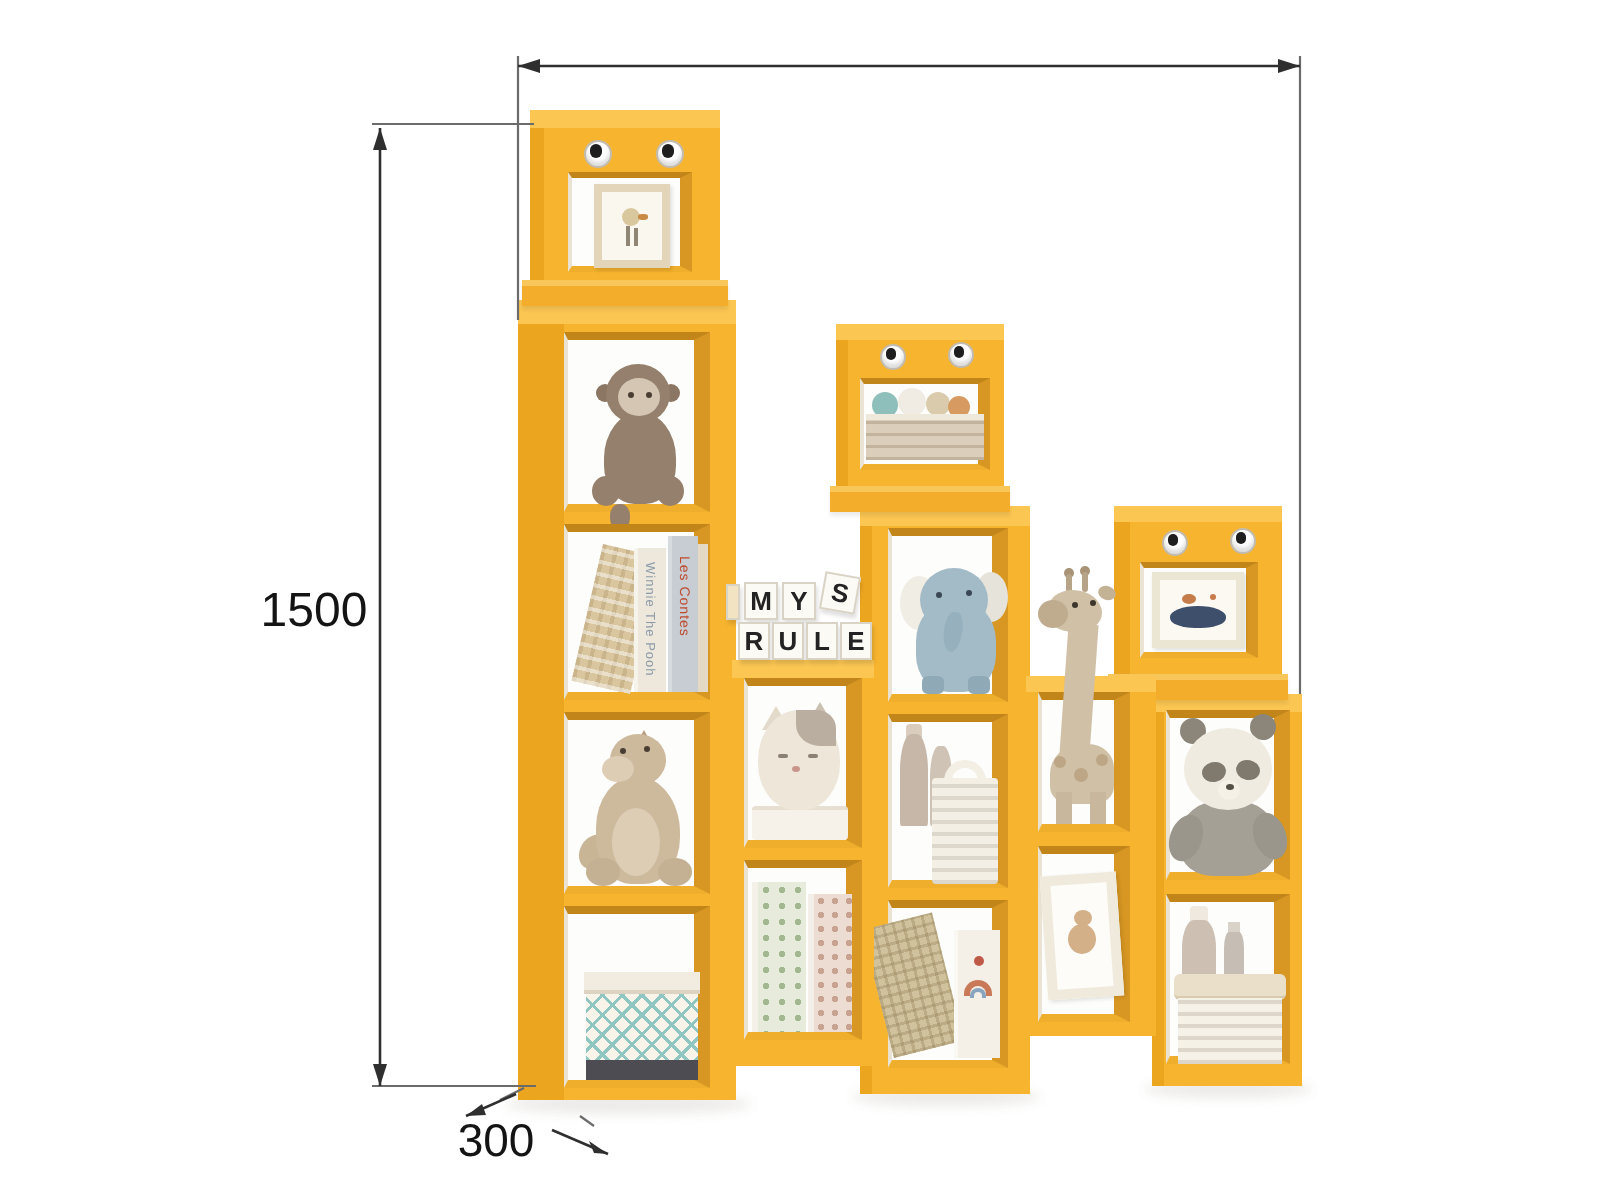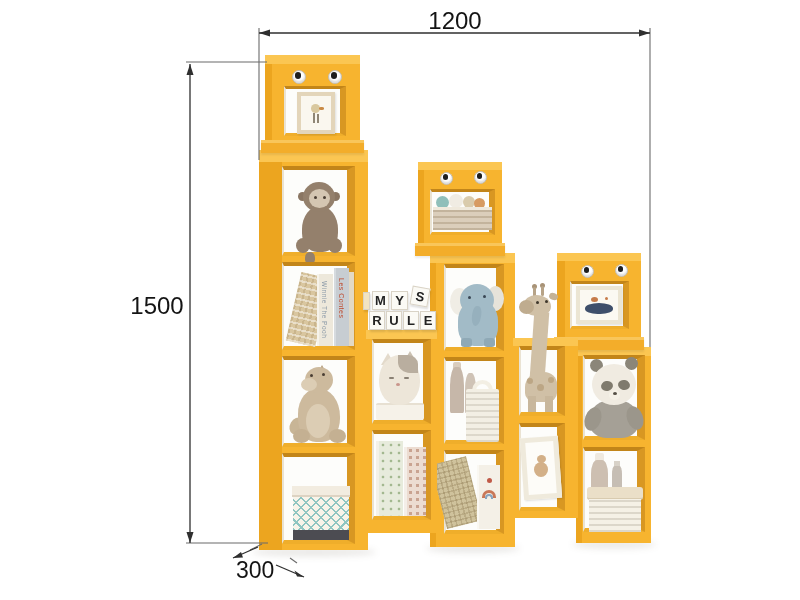--- a/index.html
+++ b/index.html
@@ -242,17 +242,16 @@
     <line x1="190" y1="64" x2="190" y2="543" stroke="#2F2F2F" stroke-width="1.3"></line>
     <polygon points="190,64 186.5,75 193.5,75" fill="#2F2F2F"></polygon>
     <polygon points="190,543 186.5,532 193.5,532" fill="#2F2F2F"></polygon>
 
     <line x1="258" y1="547" x2="233" y2="558" stroke="#2F2F2F" stroke-width="1.3"></line>
     <polygon points="233,558 241,552 243,557.5" fill="#2F2F2F"></polygon>
     <line x1="276" y1="565" x2="304" y2="577" stroke="#2F2F2F" stroke-width="1.3"></line>
     <polygon points="304,577 294.5,570.5 297,576.5" fill="#2F2F2F"></polygon>
   </svg>
 
-  <div class="dlabel" style="left:413px;top:7px;width:84px;text-align:center">1200</div>
   <div class="dlabel" style="left:128px;top:292px;width:58px;text-align:center">1500</div>
-  <div class="dlabel" style="left:236px;top:557px;width:50px;font-size:23px">300</div>
+  <div class="dlabel" style="left:223px;top:557px;width:50px;text-align:center;font-size:23px">300</div>
 
 </div>
 
 </body></html>

